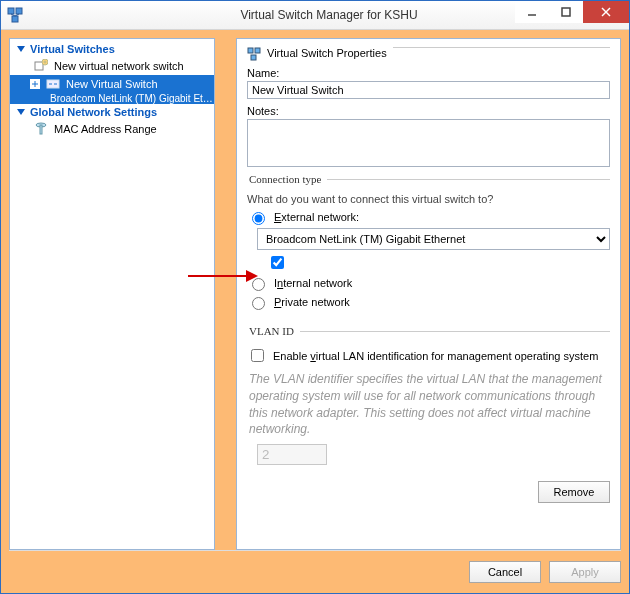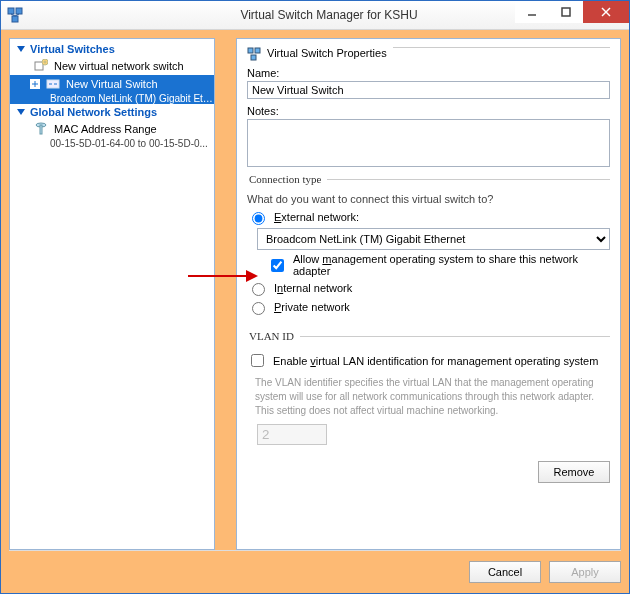--- a/index.html
+++ b/index.html
@@ -27,21 +27,21 @@
   fieldset.tight{margin-top:2px;}
   legend{color:#333;padding-right:6px;font-family:Liberation Serif, serif;}
   .section-head{display:flex;align-items:flex-start;gap:6px;}
   .section-head .line{flex:1;border-top:1px solid #ccc;}
   label.blk{display:block;margin:6px 0 2px 0;}
   input[type=text],textarea,select{width:100%;box-sizing:border-box;border:1px solid #a7b2c1;font-family:inherit;font-size:11px;padding:2px 4px;background:#fff;}
   textarea{height:48px;resize:none;}
   select{height:22px;width:calc(100% - 10px);margin-left:10px;}
   .radio-row,.check-row{display:flex;align-items:center;gap:6px;margin:3px 0;}
   .indented{margin-left:20px;}
-  .help{color:#999;font-size:10px;margin:6px 8px;line-height:1.4;}
+  .help{color:#999;font-size:12px;margin:6px 2px;line-height:1.4;font-style:italic;}
   .vlan-num{width:60px;border:1px solid #c8c8c8;color:#bbb;background:#f6f6f6;padding:2px 4px;margin-left:10px;}
   .remove-row{display:flex;justify-content:flex-end;margin-top:6px;}
   button.std{min-width:72px;height:22px;border:1px solid #a7a7a7;background:linear-gradient(#fdfdfd,#ececec);font-family:inherit;font-size:11px;padding:0 10px;}
   button.std:disabled{color:#aaa;}
   button.default{border:1px solid #3a8de0;box-shadow:inset 0 0 0 1px #8cc5ff;}
   .footer{height:42px;border-top:1px solid #ddd;margin:0 8px;display:flex;justify-content:flex-end;align-items:center;gap:8px;}
   .question{color:#444;margin:2px 0 4px 0;}
   .checkbox-label u,.radio-row label u,.check-row label u{text-decoration:underline;}
   
   .arrow{position:absolute;left:188px;top:268px;pointer-events:none;}
@@ -121,21 +121,20 @@
             </svg>
         <span>Global Network Settings</span>
       </div>
       <div class="tree-item">
         <svg class="tree-icon" viewBox="0 0 14 14">
               <ellipse cx="7" cy="3" rx="5" ry="2" fill="#bde" stroke="#69a"></ellipse>
               <rect x="6" y="3" width="2" height="9" fill="#bde" stroke="#69a"></rect>
             </svg>
         <span>MAC Address Range</span>
       </div>
-      <div class="tree-sub2">00-15-5D-01-64-00 to 00-15-5D-0...</div>
     </div>
 
     <div class="right">
       <div class="section-head">
         <svg class="tree-icon" viewBox="0 0 14 14">
               <rect x="1" y="1" width="5" height="5" fill="#6ab0ea" stroke="#357"></rect>
               <rect x="8" y="1" width="5" height="5" fill="#6ab0ea" stroke="#357"></rect>
               <rect x="4" y="8" width="5" height="5" fill="#6ab0ea" stroke="#357"></rect>
             </svg>
         <span>Virtual Switch Properties</span>
@@ -154,21 +153,20 @@
 
         <div class="radio-row">
           <input type="radio" name="ct" checked="" style="">
           <label><u>E</u><span>xternal network:</span></label>
         </div>
         <select>
           <option>Broadcom NetLink (TM) Gigabit Ethernet</option>
         </select>
         <div class="check-row indented">
           <input type="checkbox" checked="" style="">
-          <label class="checkbox-label">Allow <u>m</u>anagement operating system to share this network adapter</label>
         </div>
 
         <div class="radio-row">
           <input type="radio" name="ct" style="">
           <label>I<u>n</u>ternal network</label>
         </div>
         <div class="radio-row">
           <input type="radio" name="ct" style="">
           <label><u>P</u>rivate network</label>
         </div>

